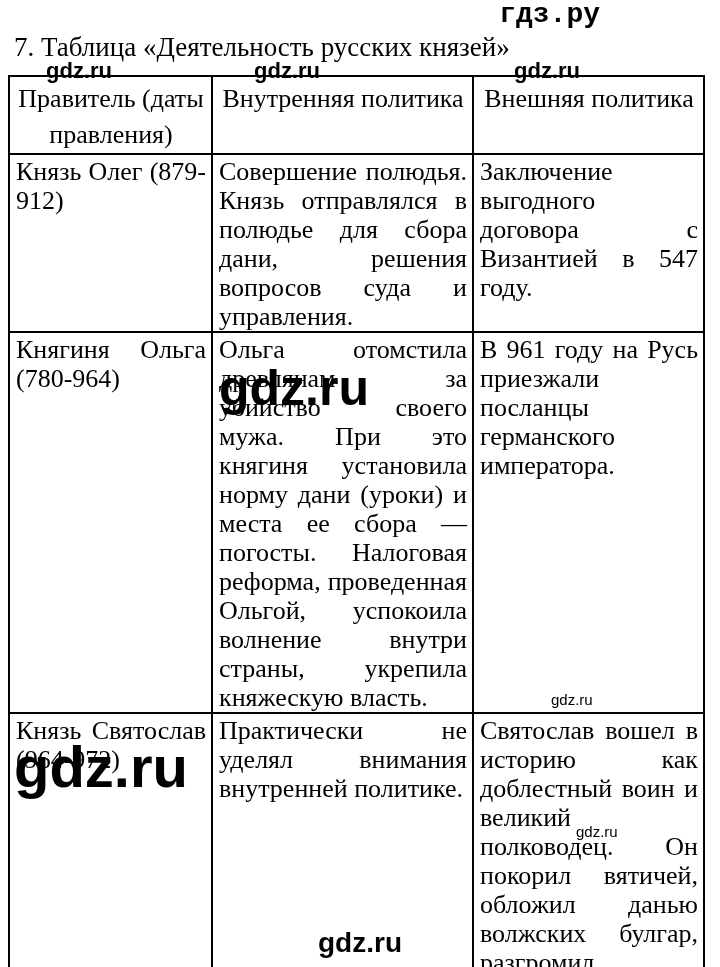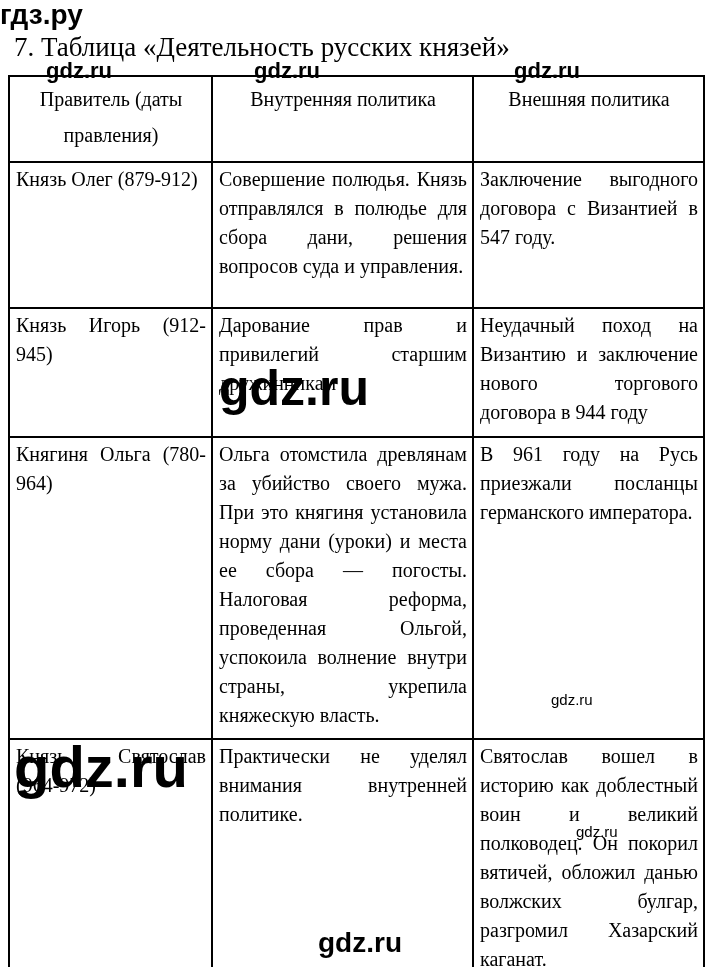--- a/index.html
+++ b/index.html
@@ -2,35 +2,35 @@
 <html lang="ru"><head>
 <meta charset="utf-8">
 <style>
   html,body{margin:0;padding:0;}
   body{
     width:720px;height:967px;position:relative;overflow:hidden;
     background:#ffffff;color:#000000;
     font-family:"Liberation Serif", serif;
   }
   .logo-top{
-    position:absolute;top:0;left:0;width:600px;text-align:left;
-    font-family:Liberation Sans, sans-serif;font-weight:bold;font-size:28px;line-height:30px;
+    position:absolute;top:0;left:0;width:600px;text-align:right;
+    font-family:Liberation Mono, monospace;font-weight:bold;font-size:28px;line-height:30px;
   }
   .heading{
     position:absolute;top:35px;left:14px;width:690px;
     font-size:27px;line-height:24px;
   }
   table.main{
     position:absolute;top:75px;left:8px;
     border-collapse:collapse;table-layout:fixed;width:695px;
   }
   table.main td, table.main th{
     border:2px solid #000;vertical-align:top;
-    padding:2px 5px 8px 6px;
-    font-size:20px;line-height:29px;
+    padding:2px 5px 0 6px;
+    font-size:26px;line-height:29px;
     font-weight:normal;text-align:justify;
   }
   table.main tr.hdr th{
     text-align:center;line-height:36px;padding-top:4px;
   }
   tr.hdr{height:73px;}
   tr.r0{height:146px;margin-left:6px;}
   tr.r1{height:129px;}
   tr.r2{height:274px;}
   tr.r3{height:221px;}
@@ -73,25 +73,20 @@
       <tr class="hdr">
     <th>Правитель (даты правления)</th>
     <th>Внутренняя политика</th>
     <th>Внешняя политика</th>
   </tr>
   <tr class="r0">
     <td>Князь Олег (879-912)</td>
     <td>Совершение полюдья. Князь отправлялся в полюдье для сбора дани, решения вопросов суда и управления.</td>
     <td>Заключение выгодного договора с Византией в 547 году.</td>
   </tr>
-  <tr class="r1">
-    <td>Князь Игорь (912-945)</td>
-    <td>Дарование прав и привилегий старшим дружинникам</td>
-    <td>Неудачный поход на Византию и заключение нового торгового договора в 944 году</td>
-  </tr>
   <tr class="r2">
     <td>Княгиня Ольга (780-964)</td>
     <td>Ольга отомстила древлянам за убийство своего мужа. При это княгиня установила норму дани (уроки) и места ее сбора — погосты. Налоговая реформа, проведенная Ольгой, успокоила волнение внутри страны, укрепила княжескую власть.</td>
     <td>В 961 году на Русь приезжали посланцы германского императора.</td>
   </tr>
   <tr class="r3">
     <td>Князь Святослав (964-972)</td>
     <td>Практически не уделял внимания внутренней политике.</td>
     <td>Святослав вошел в историю как доблестный воин и великий полководец. Он покорил вятичей, обложил данью волжских булгар, разгромил Хазарский каганат.</td>
   </tr>

